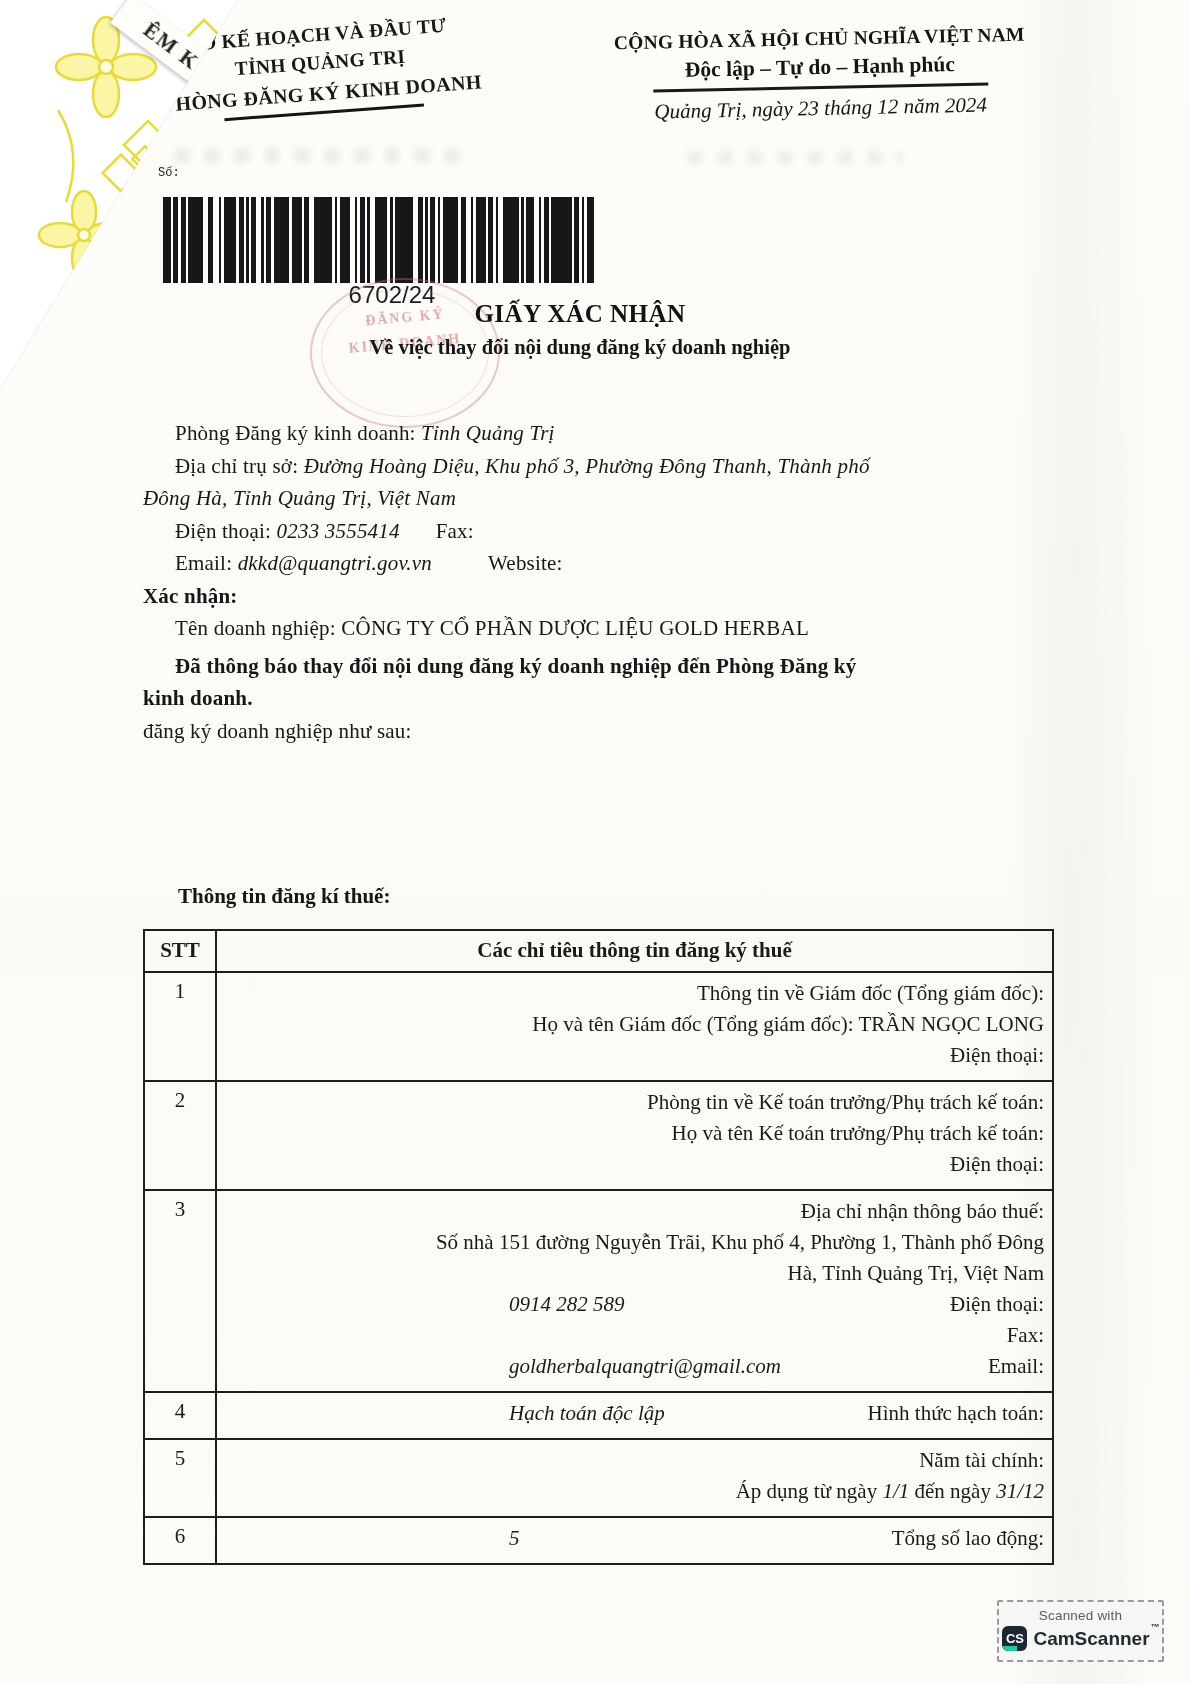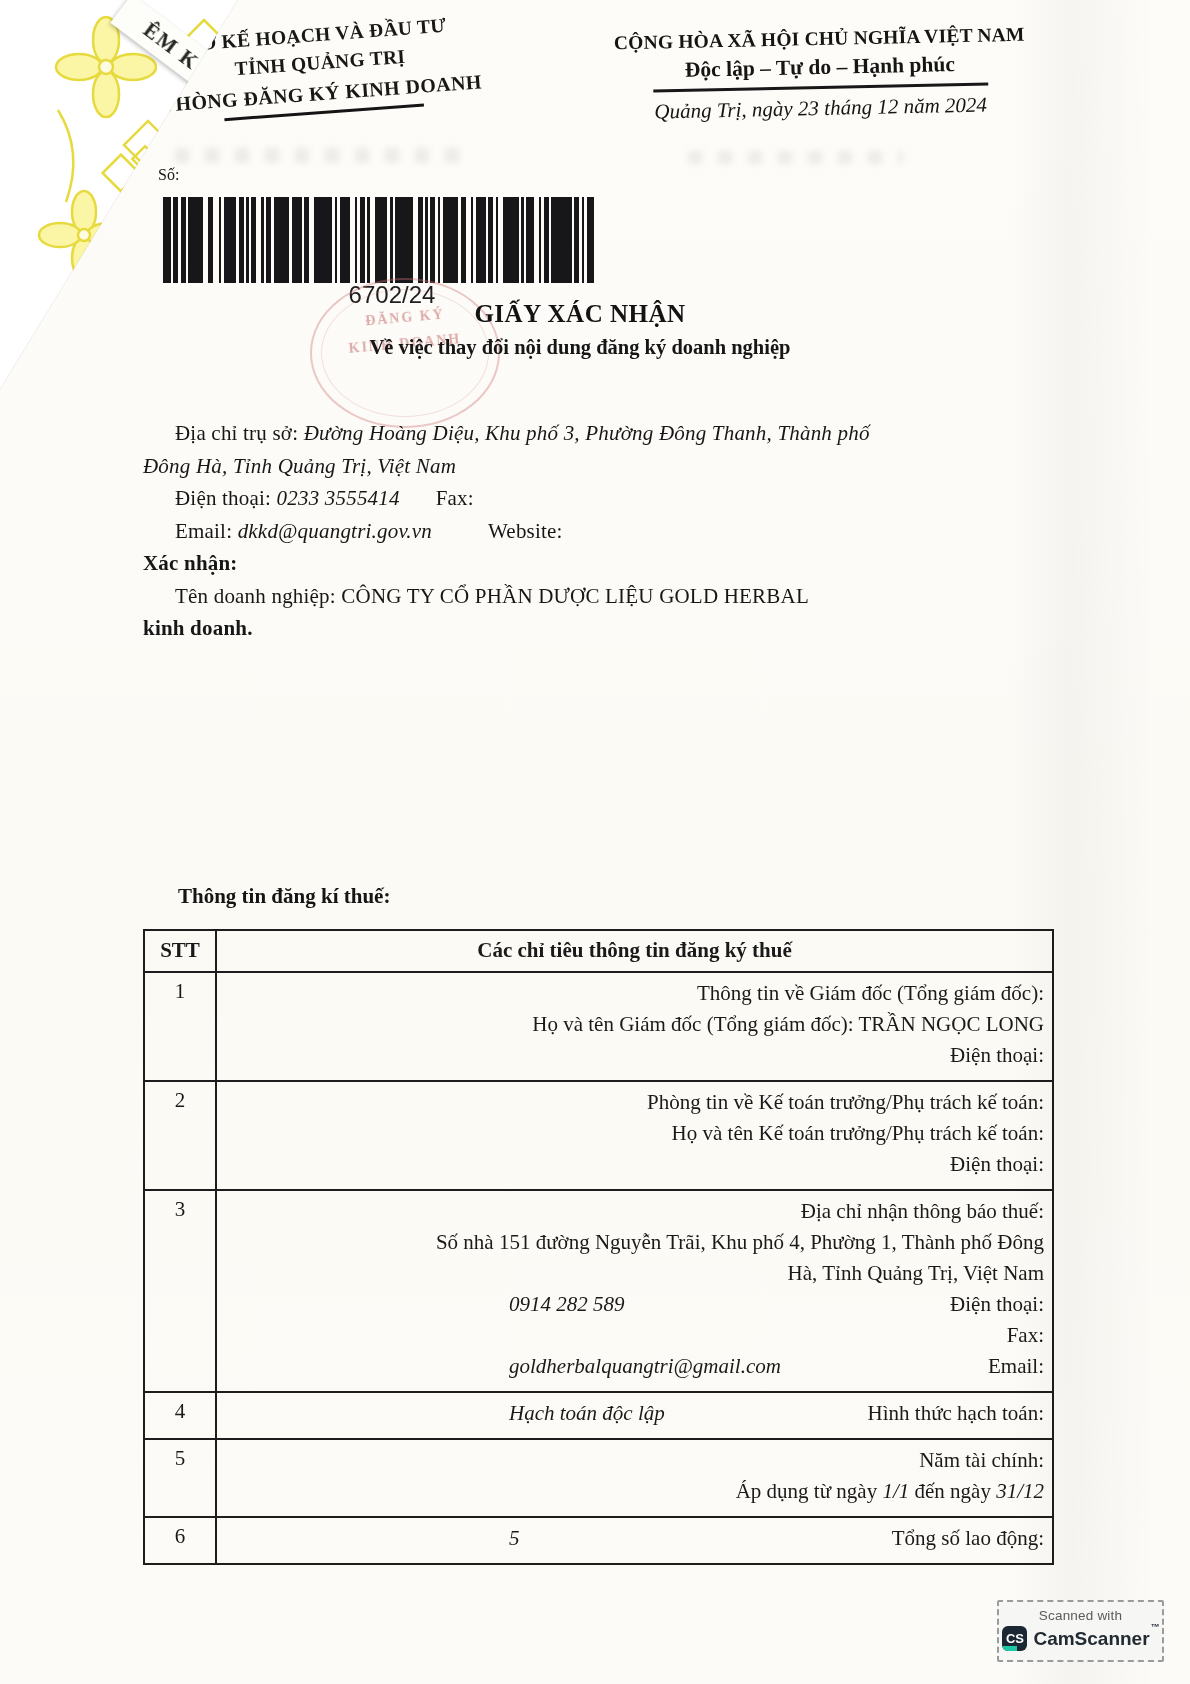--- a/index.html
+++ b/index.html
@@ -25,21 +25,21 @@
   .org-left .l1,.org-left .l2{font-size:19.5px;letter-spacing:.3px;}
   .org-left .l2{margin-top:6px;}
   .org-left .l3{font-size:20px;margin-top:8px;letter-spacing:.4px;}
   .org-underline{width:200px;height:3px;background:#151515;margin:6px auto 0;}
   .org-right{position:absolute;left:585px;top:28px;width:470px;text-align:center;transform:rotate(-1.2deg);color:#151513;}
   .org-right .r1{font-weight:bold;font-size:19.5px;letter-spacing:.2px;}
   .org-right .r2{font-weight:bold;font-size:21.5px;margin-top:5px;}
   .r-underline{width:335px;height:2.5px;background:#181818;margin:6px auto 0;}
   .org-right .r3{font-style:italic;font-size:21px;margin-top:7px;}
   
-  .so-label{position:absolute;left:158px;top:166px;font-size:16px;}
+  .so-label{position:absolute;left:158px;top:166px;font-size:12px;font-family:Liberation Mono, monospace;}
   .barcode{position:absolute;left:163px;top:197px;width:432px;height:86px;display:flex;align-items:stretch;}
   .barcode i{display:block;background:#17171a;height:100%;}
   .barcode-num{position:absolute;left:176px;top:281px;width:432px;text-align:center;
                font-family:"Liberation Sans","DejaVu Sans",sans-serif;font-weight:normal;font-size:24px;color:#1d1d20;}
   
   .bleed{position:absolute;border-radius:4px;opacity:.5;filter:blur(3px);
          background:repeating-linear-gradient(90deg,rgba(125,125,125,.25) 0 14px,rgba(125,125,125,0) 14px 30px);}
   .bleed1{left:175px;top:148px;width:300px;height:15px;}
   .bleed2{left:688px;top:151px;width:215px;height:13px;}
   
@@ -235,27 +235,30 @@
       <div class="s1">ĐĂNG KÝ</div>
       <div class="s2">KINH DOANH</div>
     </div>
 
     <div class="title-block">
       <div class="doc-title">GIẤY XÁC NHẬN</div>
       <div class="doc-subtitle">Về việc thay đổi nội dung đăng ký doanh nghiệp</div>
     </div>
 
     <div class="body-block" id="bodyBlock">
+        <div class="bline indent"><span>Phòng Đăng ký kinh doanh: </span><span class="it">Tỉnh Quảng Trị</span></div>
         <div class="bline indent"><span>Địa chỉ trụ sở: </span><span class="it">Đường Hoàng Diệu, Khu phố 3, Phường Đông Thanh, Thành phố</span></div>
         <div class="bline "><span class="it">Đông Hà, Tỉnh Quảng Trị, Việt Nam</span></div>
         <div class="bline indent"><span>Điện thoại: </span><span class="it">0233 3555414</span><span style="margin-left: 36px;">Fax:</span></div>
         <div class="bline indent"><span>Email: </span><span class="it">dkkd@quangtri.gov.vn</span><span style="margin-left: 56px;">Website:</span></div>
         <div class="bline center bold"><span>Xác nhận:</span></div>
         <div class="bline indent"><span>Tên doanh nghiệp: CÔNG TY CỔ PHẦN DƯỢC LIỆU GOLD HERBAL</span></div>
+        <div class="bline indent bold para-gap"><span>Đã thông báo thay đổi nội dung đăng ký doanh nghiệp đến Phòng Đăng ký</span></div>
         <div class="bline bold"><span>kinh doanh.</span></div>
+        <div class="bline "><span>đăng ký doanh nghiệp như sau:</span></div>
       </div>
 
     <div class="tax-caption">Thông tin đăng kí thuế:</div>
     <table class="tax">
       <thead>
         <tr>
           <th class="stt-h">STT</th>
           <th>Các chỉ tiêu thông tin đăng ký thuế</th>
         </tr>
       </thead>

